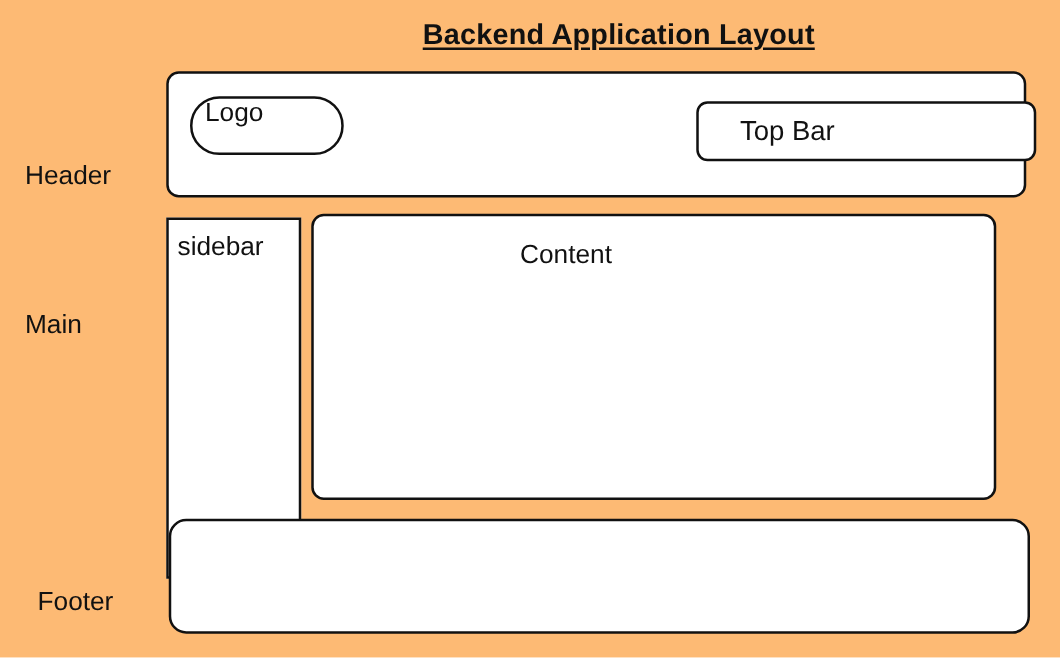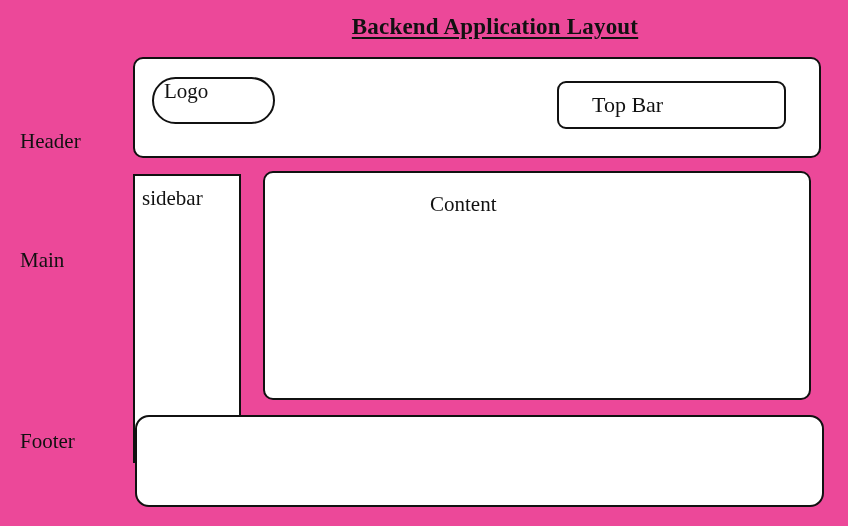--- a/index.html
+++ b/index.html
@@ -1,21 +1,21 @@
 <!DOCTYPE html>
 <html><head>
 <meta charset="utf-8">
 <style>
   html, body { margin: 0; padding: 0; background: #ffffff; }
   .canvas {
     position: relative;
     width: 848px;
     height: 526px;
-    background: #ec4899;
-    font-family: Liberation Serif, serif;
+    background: #fdba74;
+    font-family: Liberation Sans, sans-serif;
     color: #111111;
     overflow: hidden;
   }
   .title {
     position: absolute;
     left: 495px;
     top: 14px;
     transform: translateX(-50%);
     font-size: 23px;
     font-weight: 700;
@@ -28,36 +28,36 @@
   .row-label {
     position: absolute;
     left: 20px;
     font-size: 21px;
     font-weight: 400;
     line-height: 26px;
     white-space: nowrap;
   }
   .label-header { top: 91px; margin-top: 37px; }
   .label-main   { top: 247px; }
-  .label-footer { top: 428px; }
+  .label-footer { top: 469px; margin-left: 10px; }
 
   .box {
     position: absolute;
     box-sizing: border-box;
     border: 2.5px solid #111111;
     background: #ffffff;
   }
   .header-box  { left: 133px; top: 57px;  width: 688px; height: 101px; border-radius: 10px; }
   .logo-pill   { left: 17px;  top: 18px;  width: 123px; height: 47px;  border-radius: 24px;
                  display: flex; padding-left: 10px; font-size: 21px; }
-  .topbar-box  { left: 422px; top: 22px;  width: 229px; height: 48px;  border-radius: 9px;
+  .topbar-box  { left: 422px; top: 22px;  width: 272px; height: 48px;  border-radius: 9px;
                  display: flex; align-items: center; padding-left: 33px; font-size: 22px; }
   .sidebar-box { left: 133px; top: 174px; width: 108px; height: 289px; border-radius: 0; }
   .sidebar-text{ position: absolute; left: 7px; top: 10px; font-size: 21px; white-space: nowrap; }
-  .content-box { left: 263px; top: 171px; width: 548px; height: 229px; border-radius: 10px; }
+  .content-box { left: 249px; top: 171px; width: 548px; height: 229px; border-radius: 10px; }
   .content-text{ position: absolute; left: 165px; top: 19px; font-size: 21px; white-space: nowrap; }
   .footer-box  { left: 135px; top: 415px; width: 689px; height: 92px;  border-radius: 14px; }
 </style>
 </head>
 <body>
 
 <div class="canvas">
 
   <div class="title">Backend Application Layout</div>
 

